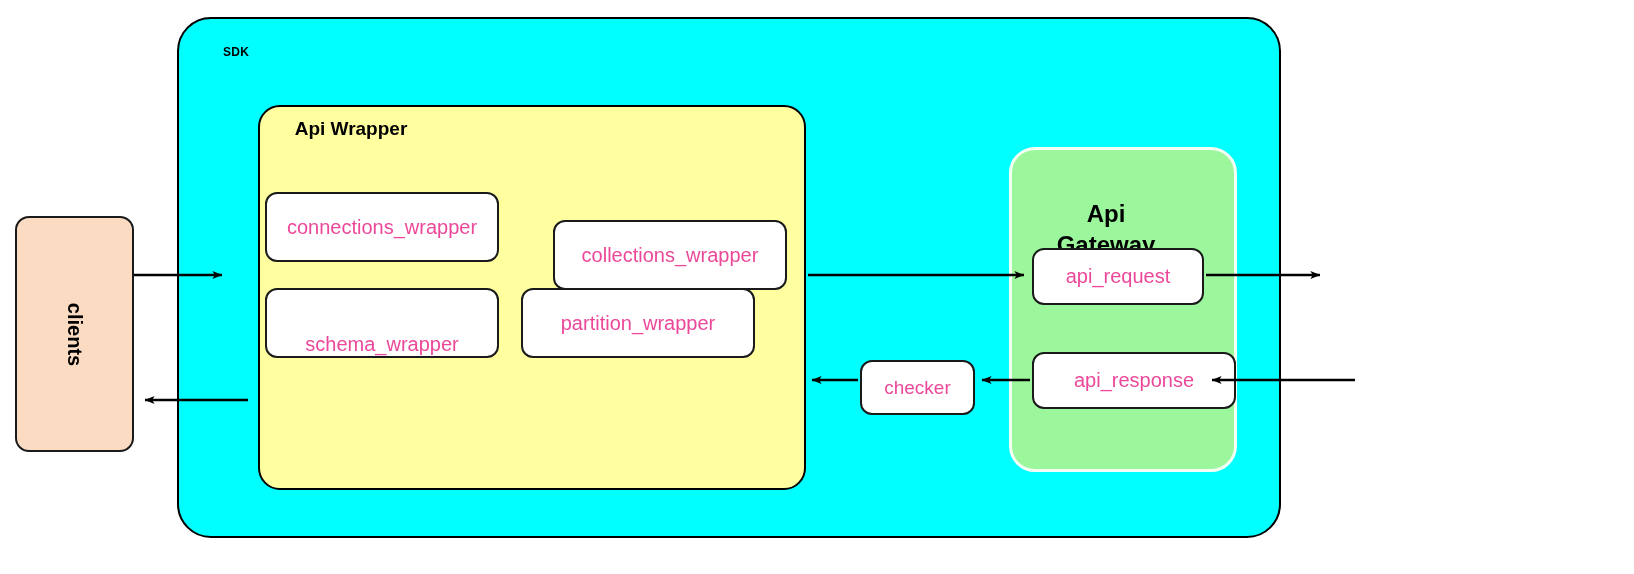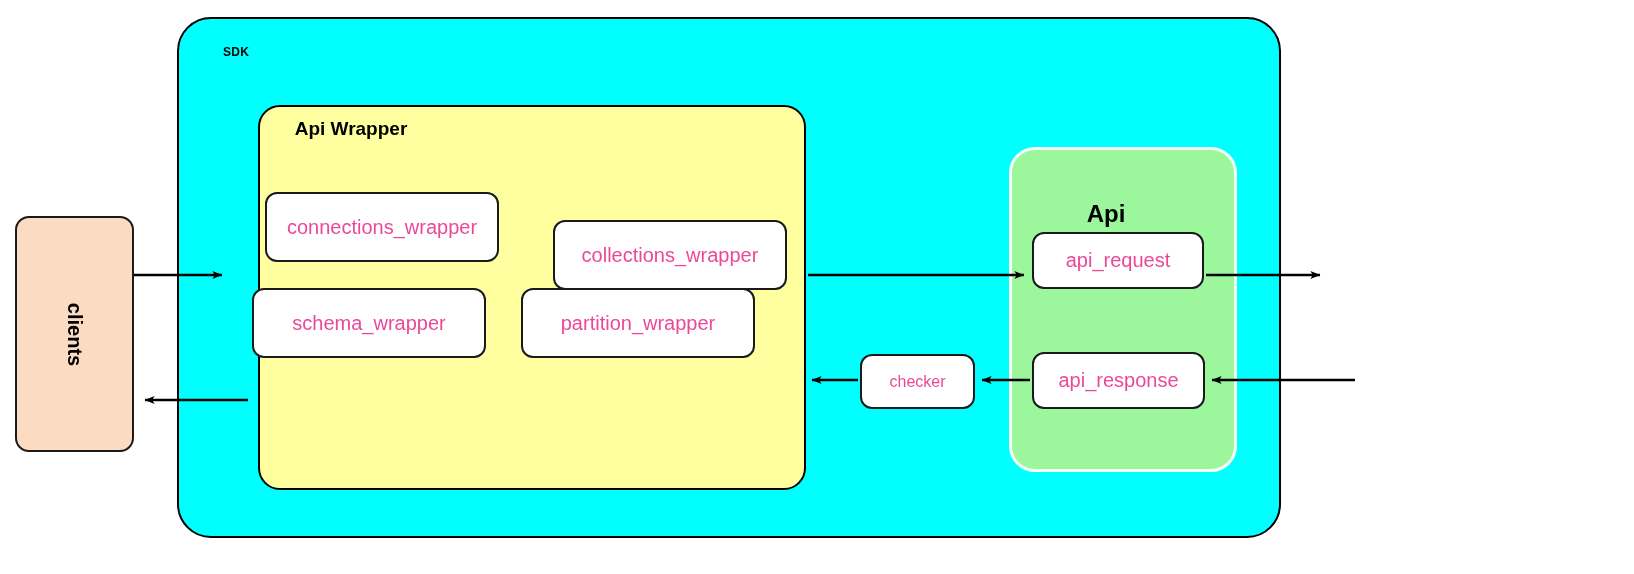--- a/index.html
+++ b/index.html
@@ -89,33 +89,33 @@
   }
 
   
   .node {
     background: #ffffff;
     border: 2px solid #1a1a1a;
     border-radius: 12px;
     font-size: 20px;
     color: #ec4899;
   }
-  .node-small { font-size: 16px; }
+  .node-small { font-size: 19px; margin-top: 6px; }
 
   .wrap-node { width: 234px; height: 70px; }
 
   #connections-wrapper { left: 265px;  top: 192px; }
   #collections-wrapper { left: 553px;  top: 192px; margin-top: 28px; }
-  #schema-wrapper      { left: 252px;  top: 288px; }
+  #schema-wrapper      { left: 265px;  top: 288px; align-items: flex-end; }
   #partition-wrapper   { left: 521px;  top: 288px; }
   #index-wrapper       { left: 265px;  top: 384px; }
   #utility-wrapper     { left: 553px;  top: 384px; }
 
-  #api-request  { left: 1032px; top: 232px; width: 172px; height: 57px; }
-  #api-response { left: 1032px; top: 352px; width: 173px; height: 57px; }
+  #api-request  { left: 1032px; top: 248px; width: 172px; height: 57px; }
+  #api-response { left: 1032px; top: 352px; width: 204px; height: 57px; }
 
   #checker { left: 860px; top: 354px; width: 115px; height: 55px; }
 
   #clients-box {
     left: 15px;
     top: 216px;
     width: 119px;
     height: 236px;
     background: #fbdcc3;
     border: 2px solid #1a1a1a;

